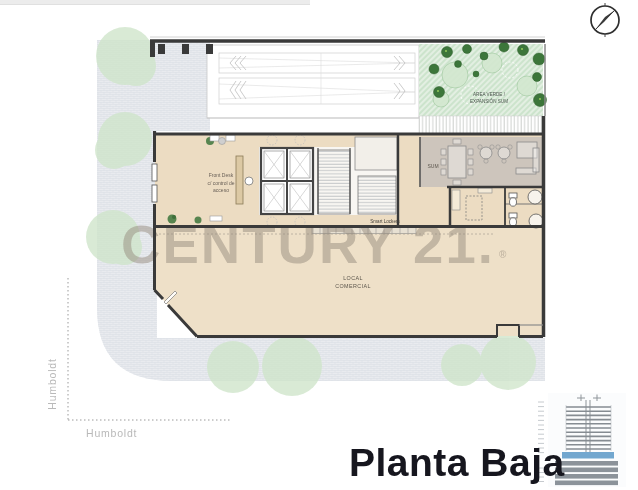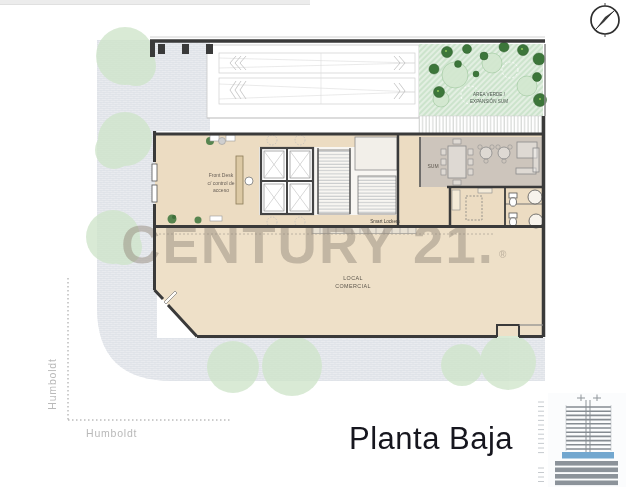--- a/index.html
+++ b/index.html
@@ -1,19 +1,19 @@
 <!DOCTYPE html>
 <html><head>
 <meta charset="utf-8">
 <style>
   html,body{margin:0;padding:0;background:#fff;}
   .canvas{position:relative;width:638px;height:490px;background:#ffffff;overflow:hidden;
           font-family:"Liberation Sans",sans-serif;}
   .canvas svg{position:absolute;left:0;top:0;}
-  .title{position:absolute;left:349px;top:423px;font-size:31px;font-weight:normal;
+  .title{position:absolute;left:349px;top:443px;font-size:39px;font-weight:bold;
          color:#16161e;letter-spacing:.5px;line-height:1;white-space:nowrap;}
   .street{position:absolute;color:#b9b9b9;font-size:10.5px;letter-spacing:.8px;white-space:nowrap;}
   .street-left{left:52px;top:384px;transform:translate(-50%,-50%) rotate(-90deg);}
   .street-bottom{left:86px;top:427px;}
   .strip{position:absolute;left:0;top:0;width:310px;height:4px;background:#ececec;
          border-bottom:1px solid #e0e0e0;}
 </style>
 </head>
 <body>
 

